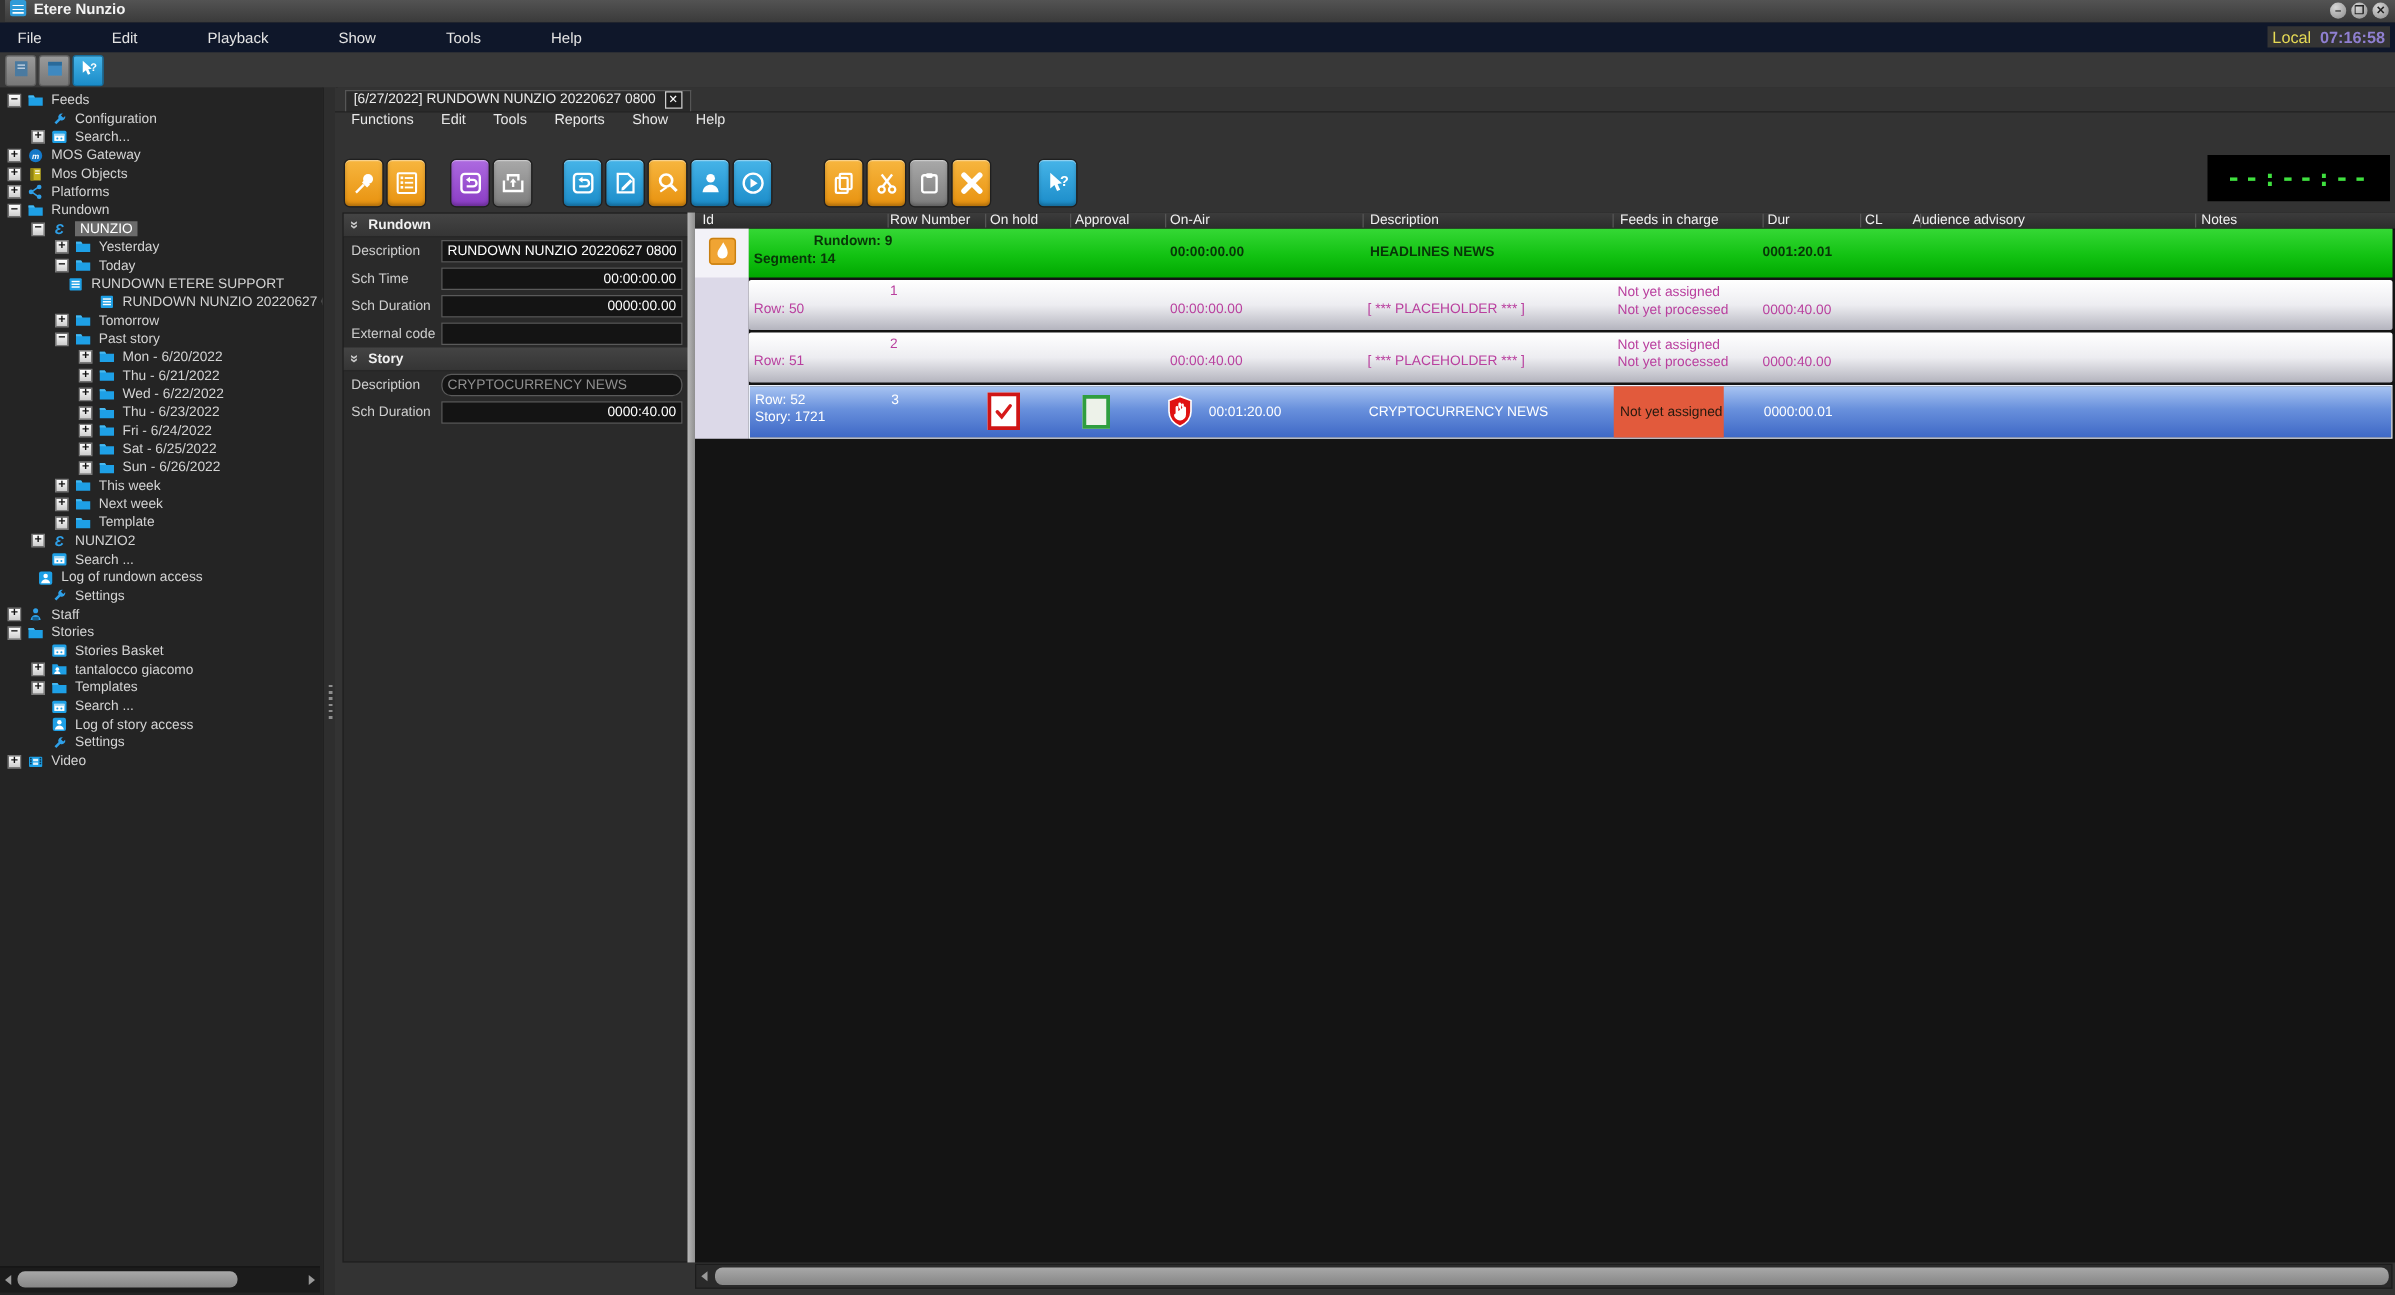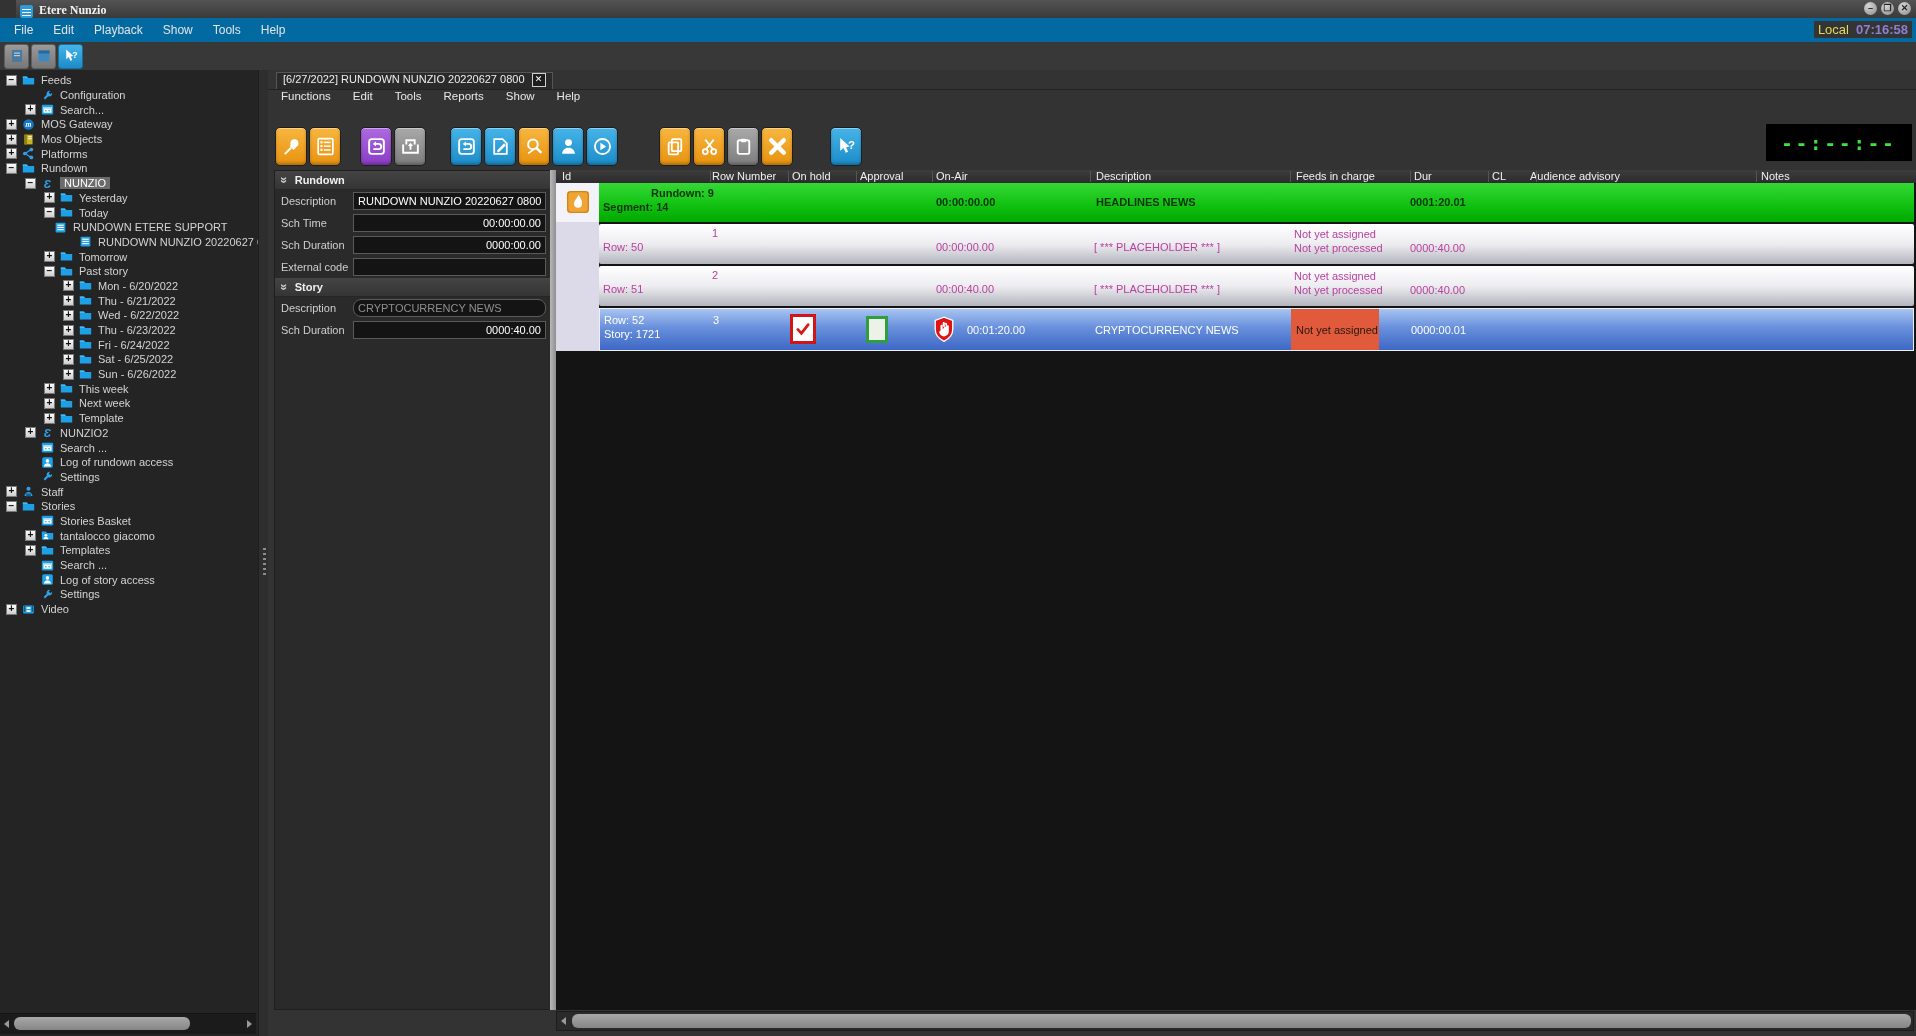--- a/index.html
+++ b/index.html
@@ -1,31 +1,31 @@
 <!DOCTYPE html>
 <html><head>
 <meta charset="utf-8">
 <style>
   html,body{margin:0;padding:0;background:#222;}
   .page{position:relative;width:1916px;height:1036px;background:#333;overflow:hidden;
         font-family:"Liberation Sans",sans-serif;color:#ddd;font-size:11px;}
 
   
-  .titlebar{position:absolute;left:16px;top:0;right:0;height:18px;background:linear-gradient(#535353,#3a3a3a);
-            display:flex;align-items:flex-end;gap:6px;padding-left:4px;border-bottom:1px solid #2a2a2a;font-family:Liberation Serif, serif;}
+  .titlebar{position:absolute;left:4px;top:0;right:0;height:18px;background:linear-gradient(#535353,#3a3a3a);
+            display:flex;align-items:flex-start;gap:6px;padding-left:4px;border-bottom:1px solid #2a2a2a;}
   .app-icon{width:13px;height:13px;border-radius:2px;background:#2f9bd8;position:relative;}
   .app-icon::after{content:"";position:absolute;left:2px;top:4px;right:2px;bottom:2px;background:
       repeating-linear-gradient(#fff 0 1px,transparent 1px 3px);}
   .title-text{font-weight:bold;font-size:12px;color:#f2f2f2;}
   .win-controls{position:absolute;right:5px;top:2px;display:flex;gap:4px;}
   .win-btn{width:13px;height:13px;border-radius:50%;background:radial-gradient(circle at 35% 30%,#d6d6d6,#8b8b8b);
            color:#222;font-size:9px;line-height:13px;text-align:center;font-weight:bold;}
 
   
-  .menubar{position:absolute;left:0;top:18px;right:0;height:24px;background:#0369a1;display:flex;align-items:center;padding-left:4px;}
+  .menubar{position:absolute;left:0;top:18px;right:0;height:24px;background:#0f172a;display:flex;align-items:center;padding-left:4px;gap:36px;}
   .menu-item{padding:0 10px;font-size:12px;color:#e4e4e4;}
   .clock{position:absolute;right:4px;top:21px;display:flex;gap:7px;align-items:center;background:#343434;padding:1px 4px;}
   .clock-label{color:#e6da55;font-size:13px;}
   .clock-time{color:#8f7fd0;font-size:13px;font-weight:bold;}
 
   
   .quickbar{position:absolute;left:0;top:42px;right:0;height:28px;background:#383838;border-bottom:1px solid #2d2d2d;}
   .qbtn{position:absolute;top:2px;width:23px;height:23px;border-radius:3px;background:linear-gradient(#9a9a9a,#777);
         border:1px solid #5f5f5f;display:flex;align-items:center;justify-content:center;}
   .qbtn.blue{background:linear-gradient(#46b4e8,#1b8cc9);border-color:#156f9f;}
@@ -427,21 +427,21 @@
             <svg viewBox="0 0 16 16">
               <rect x="1" y="2" width="14" height="12" rx="1.5" fill="#1ea0e6"></rect>
               <rect x="3" y="5" width="10" height="7" fill="#fff"></rect>
               <rect x="3" y="5" width="10" height="2" fill="#9fd7f5"></rect>
               <circle cx="6" cy="9.5" r="1" fill="#1ea0e6"></circle>
               <circle cx="10" cy="9.5" r="1" fill="#1ea0e6"></circle>
             </svg>
           </span>
           <span class="tlabel">Search ...</span>
         </div>
-        <div class="tree-row" style="padding-left: 25px; align-items: center;">
+        <div class="tree-row" style="padding-left: 14px; align-items: center;">
           <span class="expander blank"></span>
           <span class="ticon">
             <svg viewBox="0 0 16 16">
               <rect x="1.5" y="1.5" width="13" height="13" rx="2" fill="#1ea0e6"></rect>
               <circle cx="8" cy="6" r="2.2" fill="#fff"></circle>
               <path d="M3.5 13c.5-3 2.5-4 4.5-4s4 1 4.5 4z" fill="#fff"></path>
             </svg>
           </span>
           <span class="tlabel">Log of rundown access</span>
         </div>

